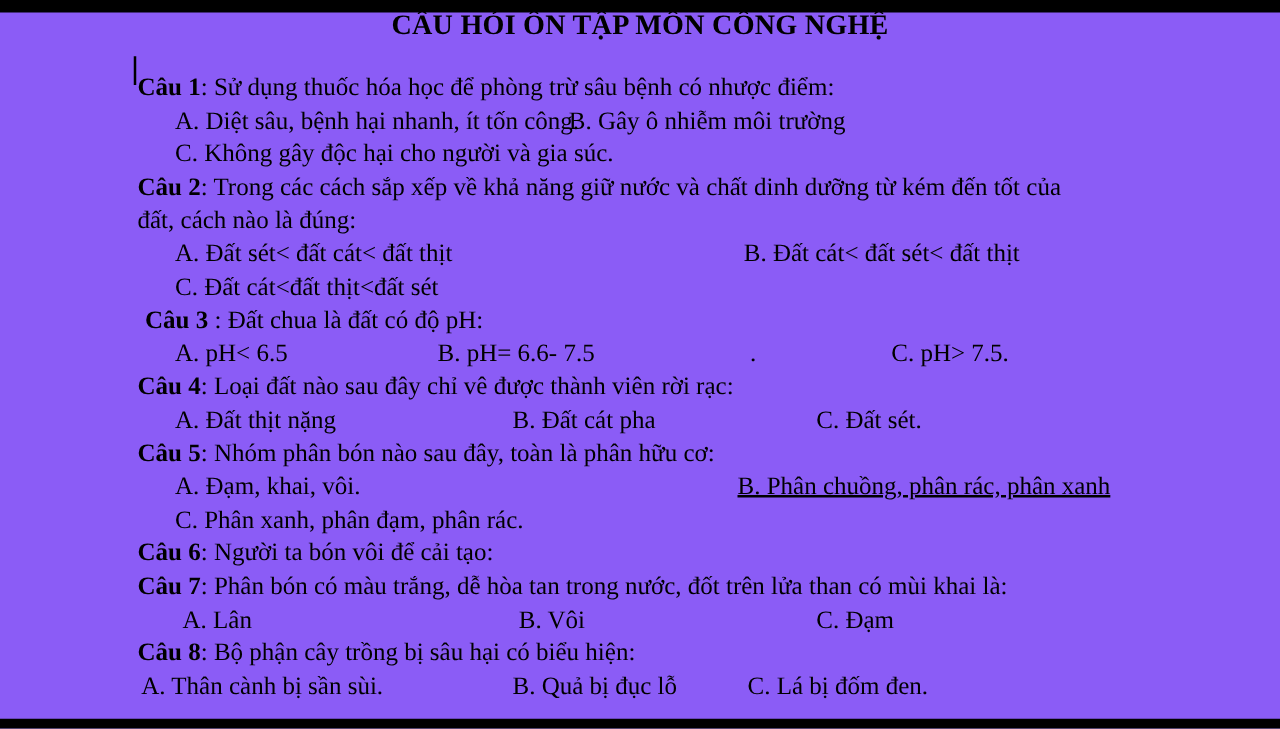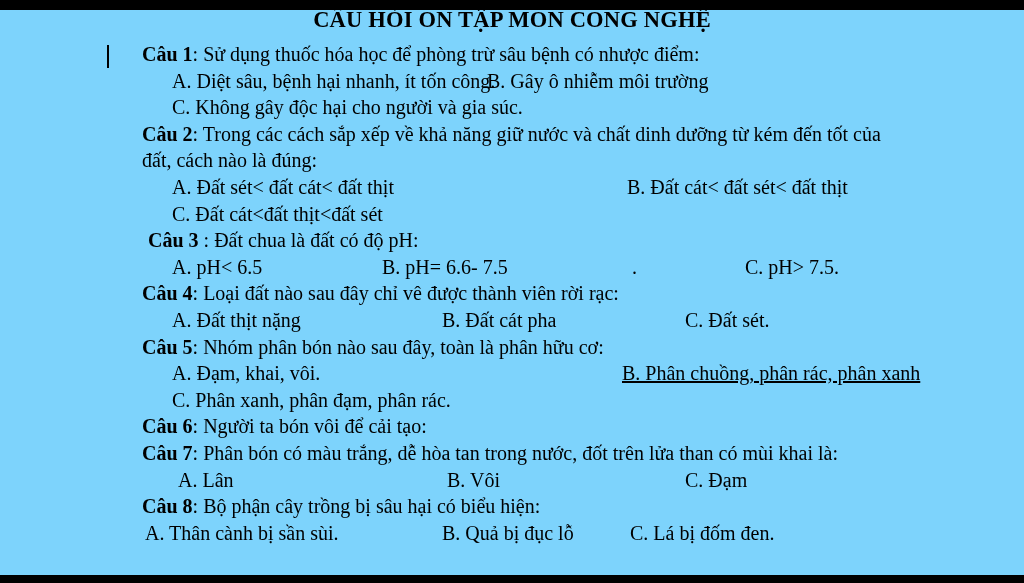--- a/index.html
+++ b/index.html
@@ -9,21 +9,21 @@
     height: 583px;
     overflow: hidden;
     background: #ffffff;
     font-family: "Liberation Serif", "DejaVu Serif", serif;
     color: #000000;
   }
   .page {
     position: relative;
     width: 1024px;
     height: 583px;
-    background: #7dd3fc;
+    background: #8b5cf6;
   }
   .bar-top {
     position: absolute;
     top: 0; left: 0; right: 0;
     height: 10px;
     background: #000000;
   }
   .bar-bottom {
     position: absolute;
     bottom: 0; left: 0; right: 0;
@@ -47,23 +47,22 @@
     width: 1024px;
   }
   .line {
     position: relative;
     height: 26.6px;
     font-size: 20px;
     line-height: 26.6px;
   }
   .seg {
     position: absolute;
-    top: 0;
+    top: 16px;
     white-space: nowrap;
-    margin-left: 32px;
   }
   .cursor {
     position: absolute;
     left: 107px;
     top: 45px;
     width: 2px;
     height: 23px;
     background: #000000;
   }
 </style>

